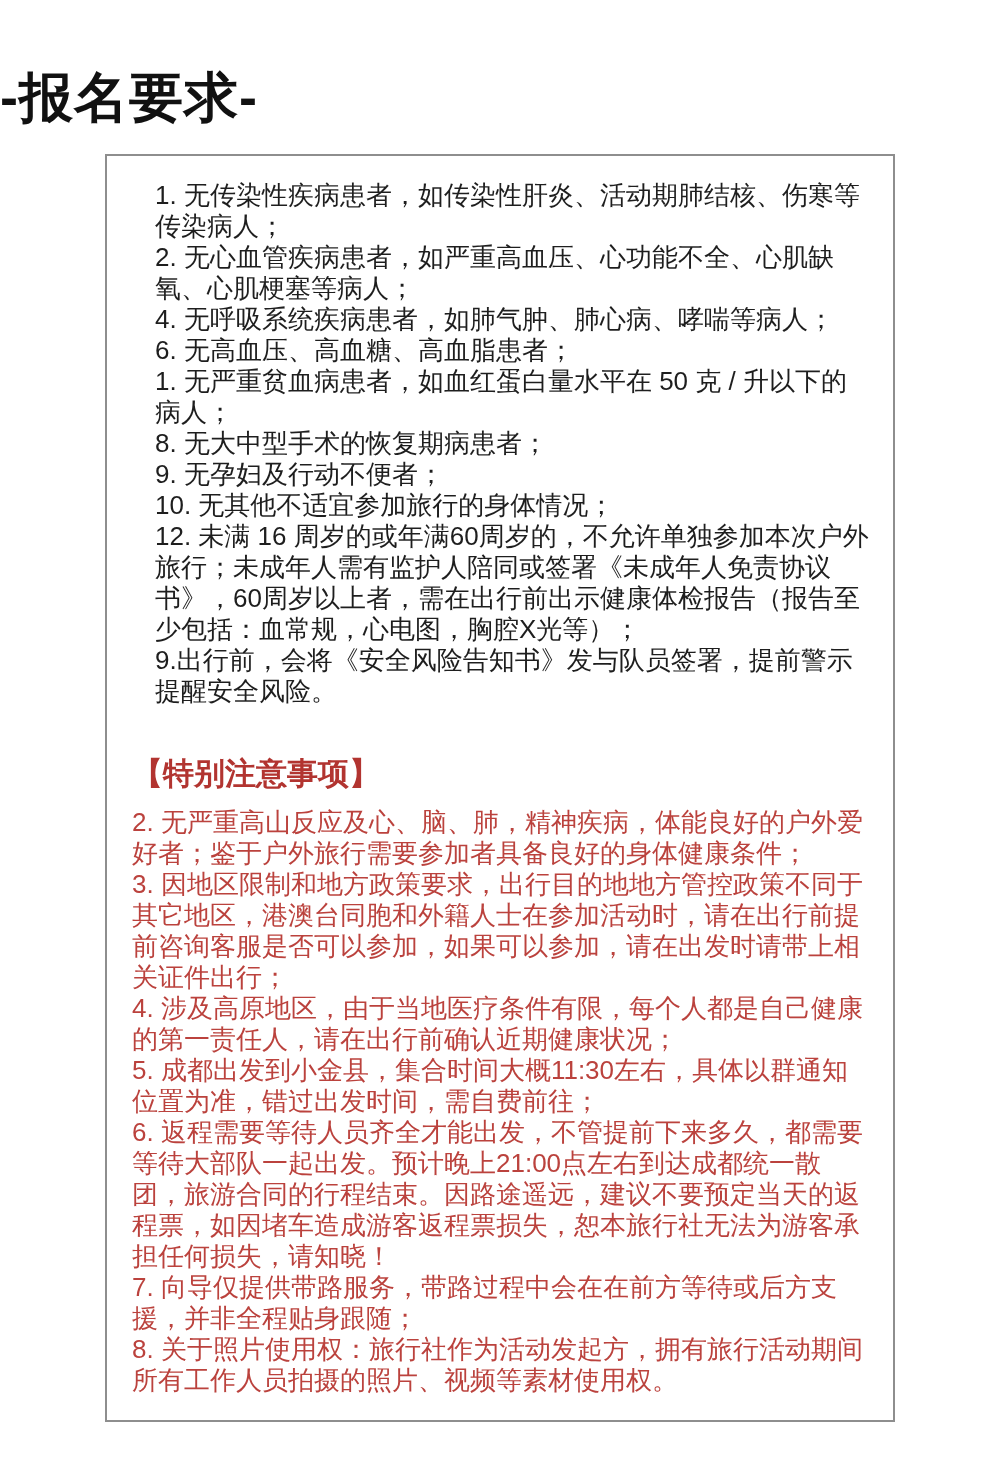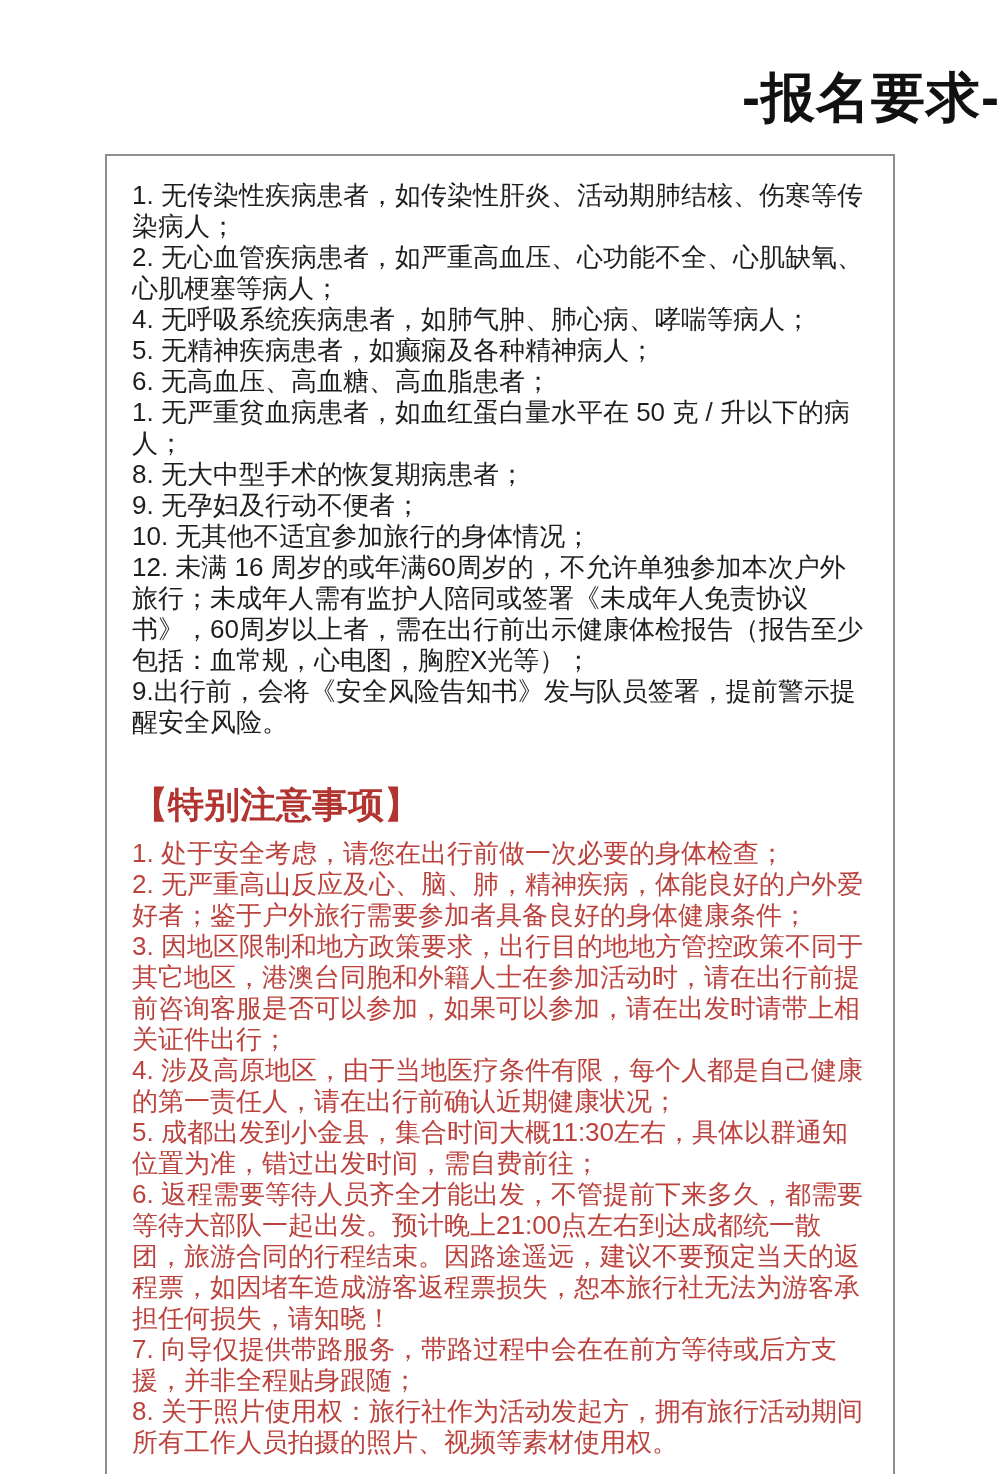--- a/index.html
+++ b/index.html
@@ -10,21 +10,21 @@
   }
   .page {
     width: 1000px;
     min-height: 1474px;
     background: #ffffff;
     box-sizing: border-box;
     padding-top: 64px;
     padding-bottom: 40px;
   }
   .page-title {
-    text-align: right;
+    text-align: left;
     font-size: 54px;
     line-height: 66px;
     font-weight: 700;
     color: #111111;
     margin: 0 0 24px 0;
     letter-spacing: 1px;
   }
   .content-box {
     width: 790px;
     margin: 0 auto;
@@ -35,24 +35,25 @@
   }
   .req-list p,
   .notes-list p {
     margin: 0;
     font-size: 26px;
     line-height: 31px;
     text-align: left;
   }
   .req-list p {
     color: #1e1e1e;
+    margin-left: 23px;
   }
   .notes-heading {
     color: #b23430;
-    font-size: 36px;
+    font-size: 31px;
     line-height: 38px;
     font-weight: 700;
     margin: 48px 0 14px 0;
   }
   .notes-list p {
     color: #bb423d;
   }
 </style>
 </head>
 <body>
@@ -60,34 +61,32 @@
 <div class="page">
 
   <h1 class="page-title">-报名要求-</h1>
 
   <div class="content-box">
 
     <div class="req-list">
         <p>1. 无传染性疾病患者，如传染性肝炎、活动期肺结核、伤寒等传染病人；</p>
         <p>2. 无心血管疾病患者，如严重高血压、心功能不全、心肌缺氧、心肌梗塞等病人；</p>
         <p>4. 无呼吸系统疾病患者，如肺气肿、肺心病、哮喘等病人；</p>
-        <p>5. 无精神疾病患者，如癫痫及各种精神病人；</p>
         <p>6. 无高血压、高血糖、高血脂患者；</p>
         <p>1. 无严重贫血病患者，如血红蛋白量水平在 50 克 / 升以下的病人；</p>
         <p>8. 无大中型手术的恢复期病患者；</p>
         <p>9. 无孕妇及行动不便者；</p>
         <p>10. 无其他不适宜参加旅行的身体情况；</p>
         <p>12. 未满 16 周岁的或年满60周岁的，不允许单独参加本次户外旅行；未成年人需有监护人陪同或签署《未成年人免责协议书》，60周岁以上者，需在出行前出示健康体检报告（报告至少包括：血常规，心电图，胸腔X光等）；</p>
         <p>9.出行前，会将《安全风险告知书》发与队员签署，提前警示提醒安全风险。</p>
       </div>
 
     <h2 class="notes-heading">【特别注意事项】</h2>
 
     <div class="notes-list">
-        <p>1. 处于安全考虑，请您在出行前做一次必要的身体检查；</p>
         <p>2. 无严重高山反应及心、脑、肺，精神疾病，体能良好的户外爱好者；鉴于户外旅行需要参加者具备良好的身体健康条件；</p>
         <p>3. 因地区限制和地方政策要求，出行目的地地方管控政策不同于其它地区，港澳台同胞和外籍人士在参加活动时，请在出行前提前咨询客服是否可以参加，如果可以参加，请在出发时请带上相关证件出行；</p>
         <p>4. 涉及高原地区，由于当地医疗条件有限，每个人都是自己健康的第一责任人，请在出行前确认近期健康状况；</p>
         <p>5. 成都出发到小金县，集合时间大概11:30左右，具体以群通知位置为准，错过出发时间，需自费前往；</p>
         <p>6. 返程需要等待人员齐全才能出发，不管提前下来多久，都需要等待大部队一起出发。预计晚上21:00点左右到达成都统一散团，旅游合同的行程结束。因路途遥远，建议不要预定当天的返程票，如因堵车造成游客返程票损失，恕本旅行社无法为游客承担任何损失，请知晓！</p>
         <p>7. 向导仅提供带路服务，带路过程中会在在前方等待或后方支援，并非全程贴身跟随；</p>
         <p>8. 关于照片使用权：旅行社作为活动发起方，拥有旅行活动期间所有工作人员拍摄的照片、视频等素材使用权。</p>
       </div>
 
   </div>

